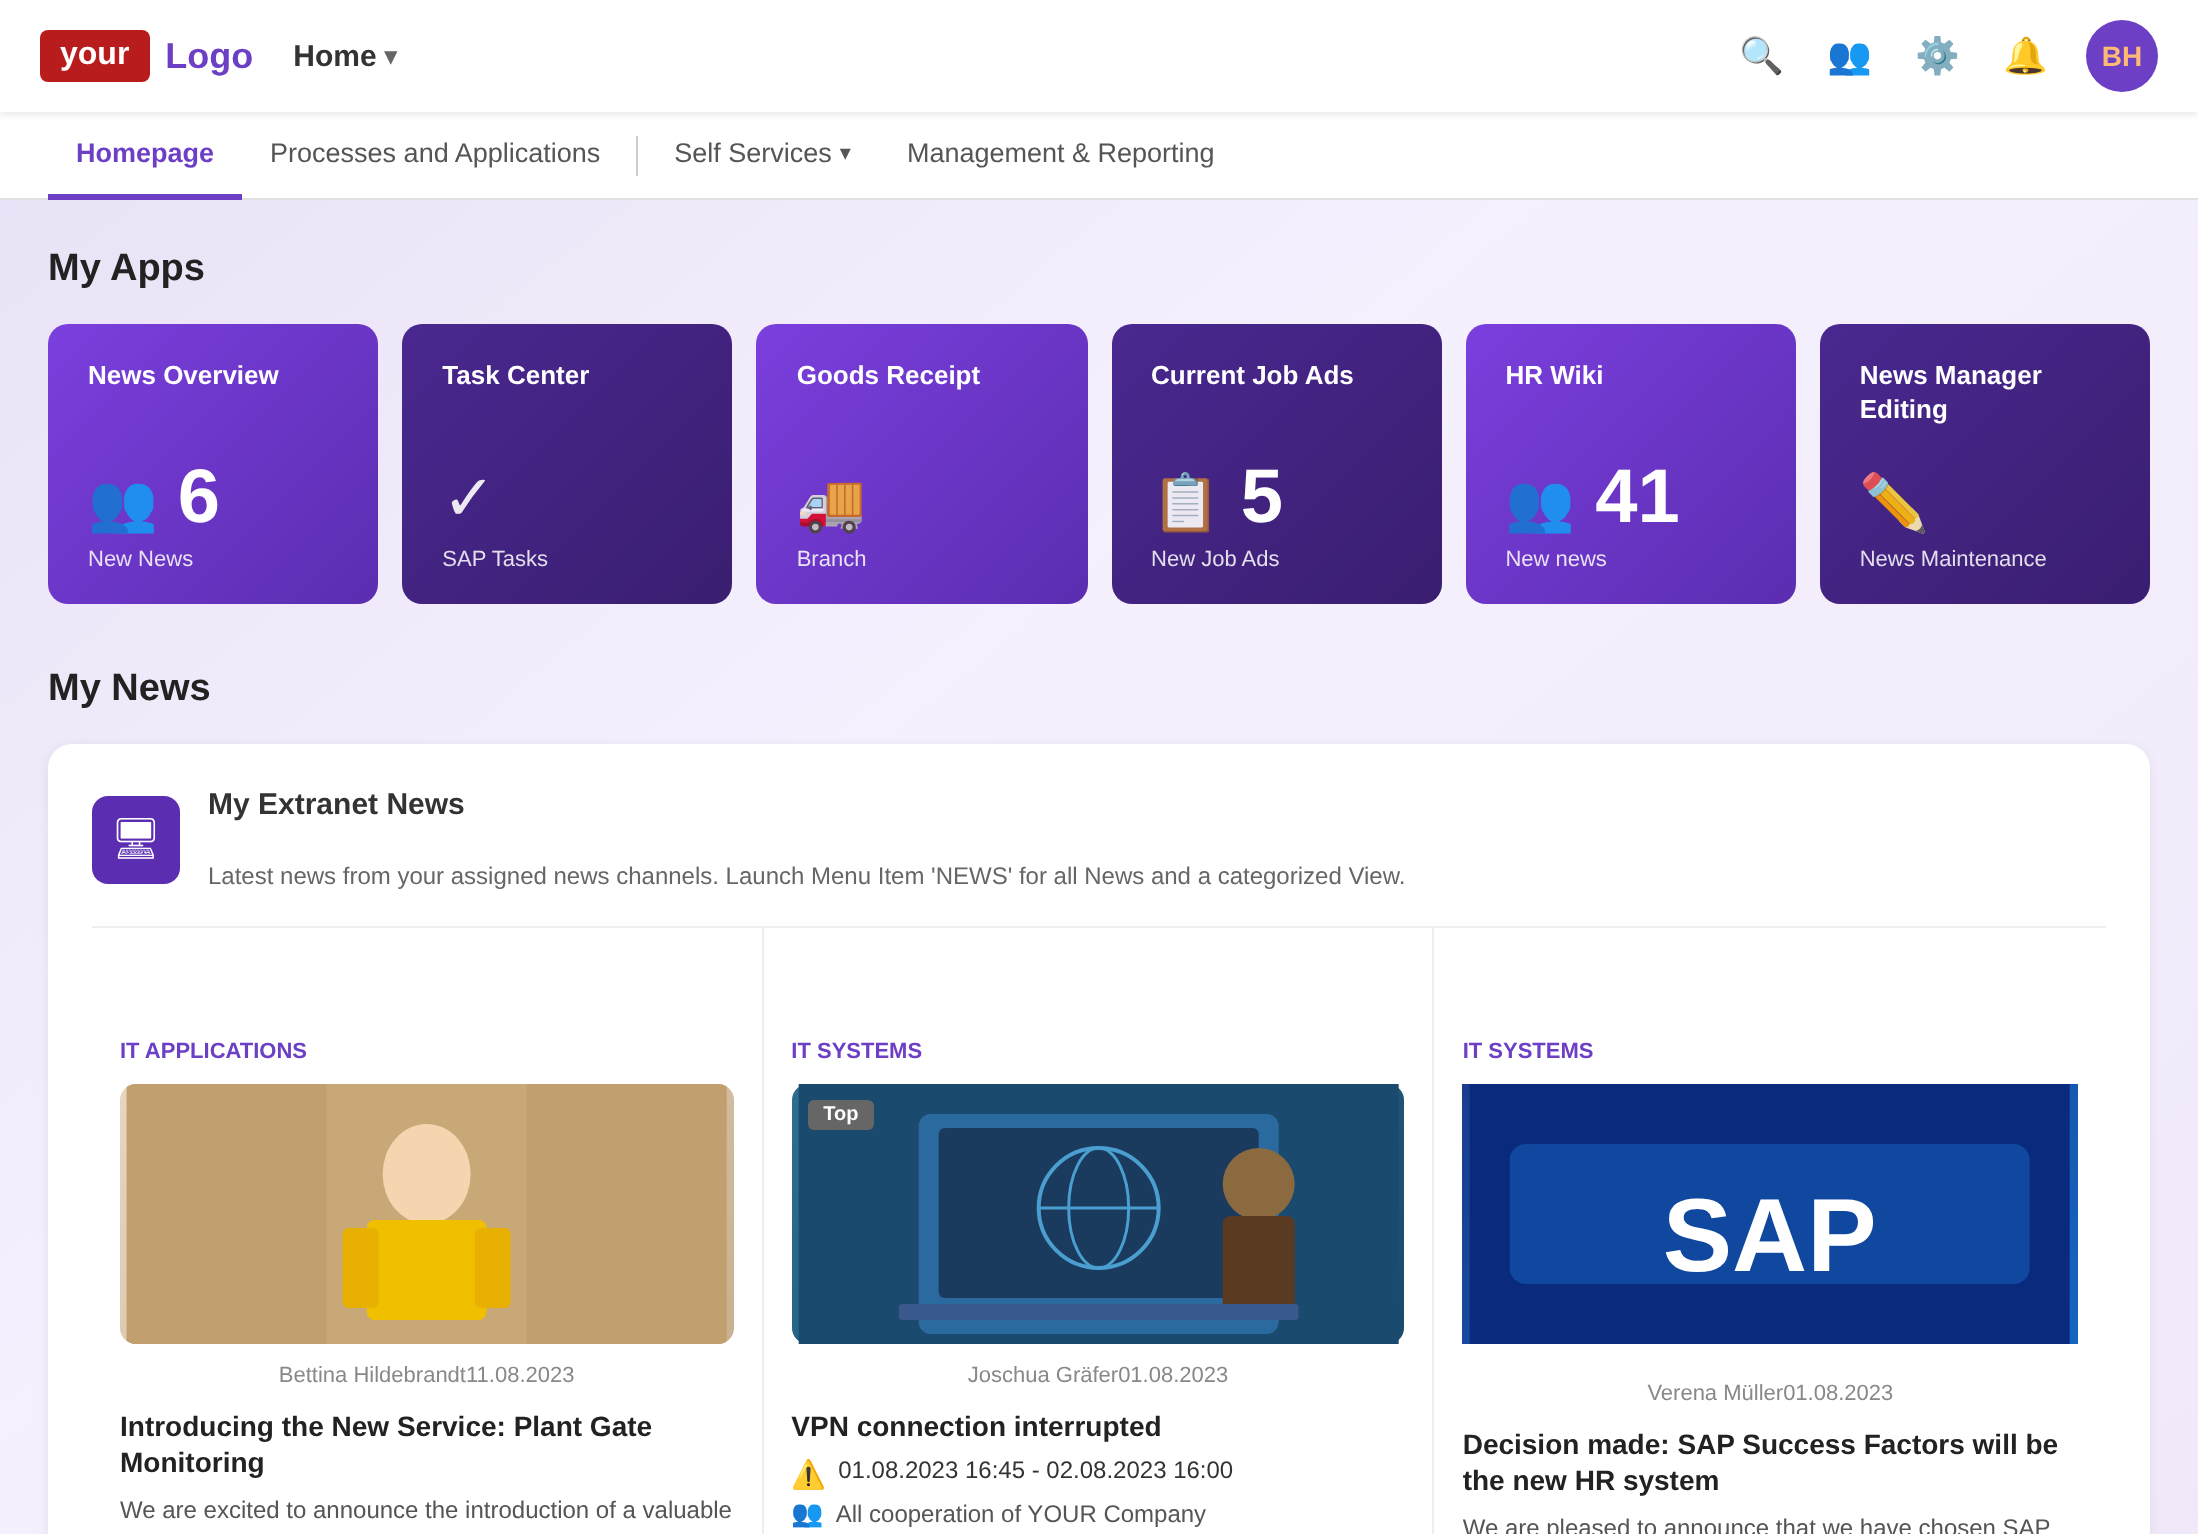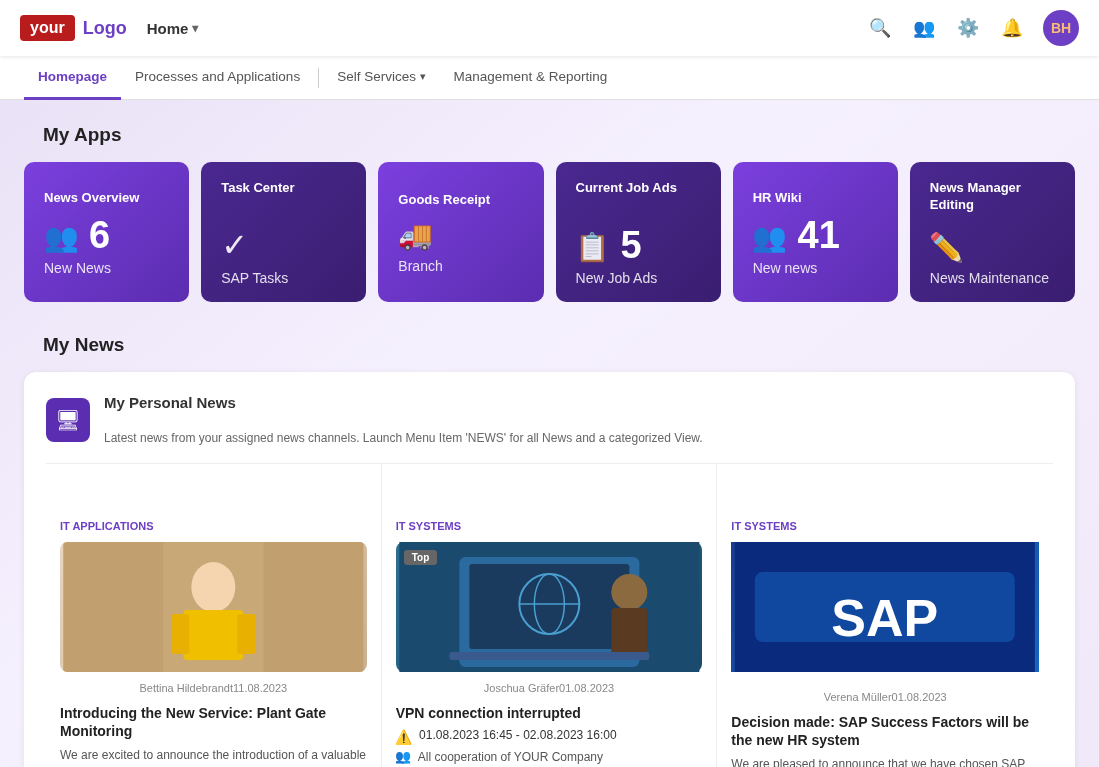--- a/index.html
+++ b/index.html
@@ -20,32 +20,32 @@
     .sub-nav { background: #fff; display: flex; align-items: center; padding: 0 24px; border-bottom: 1px solid #e0e0e0; height: 44px; }
     .sub-nav-item { font-size: 13.5px; color: #555; padding: 0 14px; height: 44px; display: flex; align-items: center; cursor: pointer; border-bottom: 3px solid transparent; white-space: nowrap; }
     .sub-nav-item.active { color: #6c3fc5; border-bottom: 3px solid #6c3fc5; font-weight: 600; }
     .sub-nav-divider { width: 1px; background: #ccc; height: 20px; margin: 0 4px; }
     .sub-nav-chevron { font-size: 11px; margin-left: 4px; }
 
     
     .main { padding: 24px 24px 40px; max-width: 1099px; }
 
     
-    .section-title { font-size: 19px; font-weight: 700; color: #222; margin-bottom: 16px; margin-left: 19px; }
+    .section-title { font-size: 19px; font-weight: 700; color: #222; margin-bottom: 16px; }
 
     
     .app-cards { display: flex; gap: 12px; flex-wrap: wrap; margin-bottom: 32px; }
     .app-card { border-radius: 10px; padding: 18px 20px 16px; min-width: 140px; flex: 1; max-width: 180px; display: flex; flex-direction: column; justify-content: space-between; min-height: 140px; cursor: pointer; }
-    .app-card-purple { background: linear-gradient(135deg, #7b3fde 0%, #5b2db0 100%); color: #fff; justify-content: center; }
+    .app-card-purple { background: linear-gradient(135deg, #7b3fde 0%, #5b2db0 100%); color: #fff; }
     .app-card-dark { background: linear-gradient(135deg, #4a2890 0%, #3a1e70 100%); color: #fff; }
     .app-card-title { font-size: 13px; font-weight: 700; line-height: 1.3; }
     .app-card-icon-row { display: flex; align-items: flex-end; gap: 10px; margin-top: 10px; }
     .app-card-num { font-size: 38px; font-weight: 700; line-height: 1; }
     .app-card-icon { font-size: 28px; opacity: 0.9; }
-    .app-card-sub { font-size: 14px; opacity: 0.85; margin-top: 6px; }
+    .app-card-sub { font-size: 11px; opacity: 0.85; margin-top: 6px; }
 
     
     .news-section { background: #fff; border-radius: 12px; padding: 22px 22px 0; box-shadow: 0 1px 6px rgba(0,0,0,0.07); }
     .news-header { display: flex; align-items: center; gap: 14px; padding-bottom: 18px; border-bottom: 1px solid #eee; }
     .news-icon { width: 44px; height: 44px; background: #5b2db0; border-radius: 8px; display: flex; align-items: center; justify-content: center; color: #fff; font-size: 20px; }
     .news-header-text h3 { font-size: 15px; font-weight: 700; }
     .news-header-text p { font-size: 12px; color: #666; margin-top: 20px; }
 
     .news-grid { display: grid; grid-template-columns: 1fr 1fr 1fr; gap: 0; }
     .news-col { padding: 18px 14px 18px; border-right: 1px solid #eee; }
@@ -182,21 +182,21 @@
 
     </div>
 
     <div class="section-title">My News</div>
 
     <div class="news-section">
 
       <div class="news-header">
         <div class="news-icon">🖥</div>
         <div class="news-header-text">
-          <h3>My Personal News</h3>
+          <h3>My Extranet News</h3>
           <p>Latest news from your assigned news channels. Launch Menu Item 'NEWS' for all News and a categorized View.</p>
         </div>
       </div>
 
       <div class="news-grid">
 
         <div class="news-col">
           <div class="news-tag">IT Applications</div>
           <div class="person-img-bg news-img-placeholder">
             <svg width="100%" height="130" viewBox="0 0 300 130" xmlns="http://www.w3.org/2000/svg">

